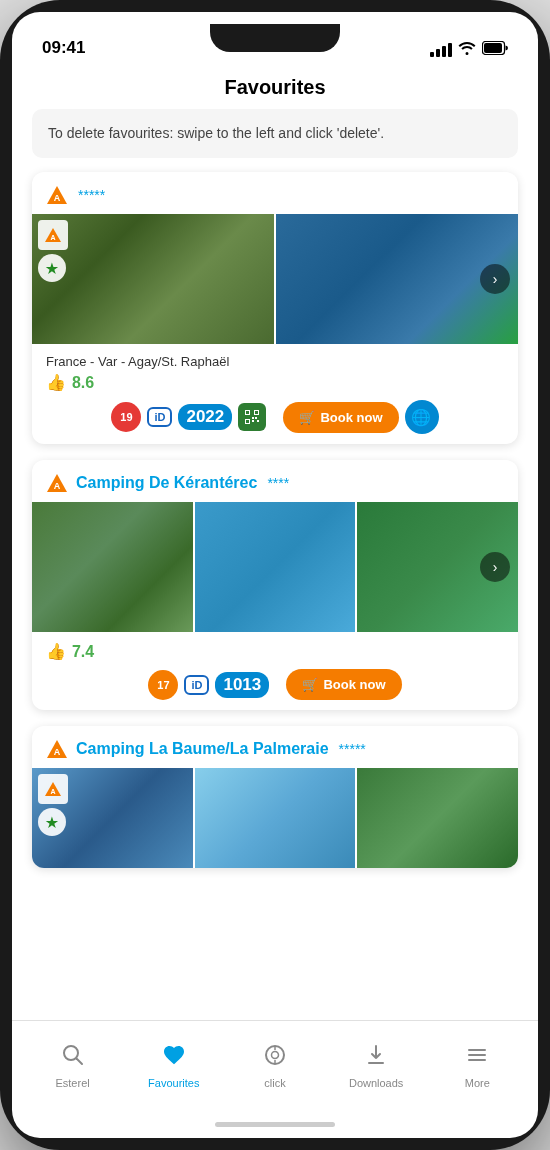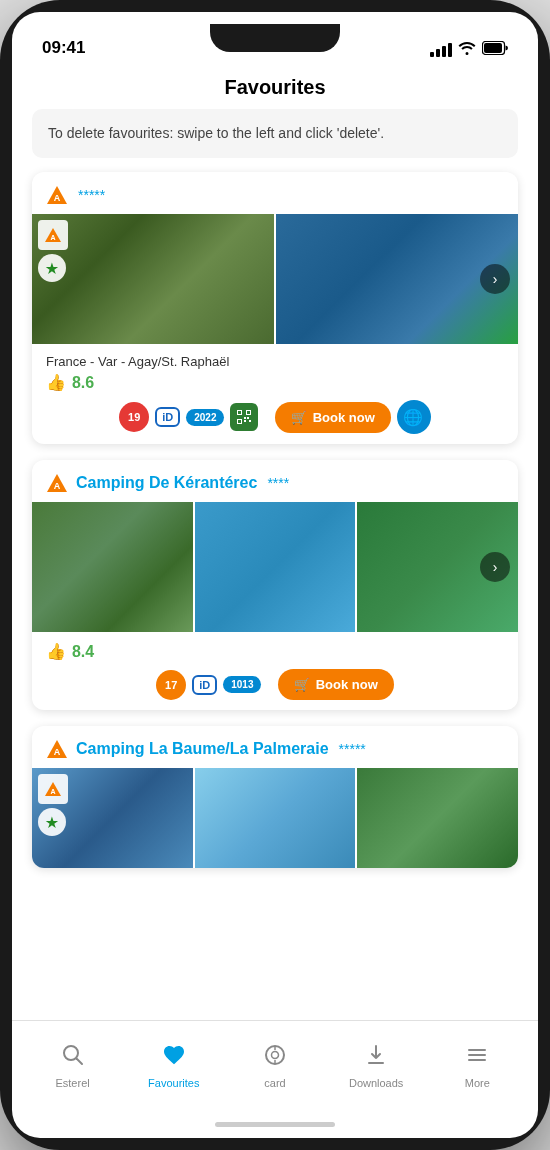--- a/index.html
+++ b/index.html
@@ -292,21 +292,21 @@
       padding: 2px 5px;
       font-size: 11px;
       font-weight: 700;
       color: #1565c0;
     }
 
     .badge-year {
       background: #0288d1;
       border-radius: 12px;
       padding: 3px 8px;
-      font-size: 10px;
+      font-size: 17px;
       font-weight: 700;
       color: #fff;
     }
 
     .badge-qr {
       background: #2e7d32;
       border-radius: 6px;
       width: 28px;
       height: 28px;
       display: flex;
@@ -521,21 +521,21 @@
             <div class="img-placeholder camp2-img1"></div>
             <div class="img-placeholder camp2-img2"></div>
             <div class="img-placeholder camp2-img3">
               <div class="next-btn">›</div>
             </div>
           </div>
         </div>
         <div class="card-info">
           <div class="rating-row">
             <span class="rating-thumb">👍</span>
-            <span class="rating-score">8.4</span>
+            <span class="rating-score">7.4</span>
           </div>
           <div class="badges-row">
             <div class="badges-left">
               <div class="badge badge-orange">17</div>
               <div class="badge-id">iD</div>
               <div class="badge-year">1013</div>
             </div>
             <div class="action-buttons">
               <button class="book-btn">
                 <span>🛒</span>
@@ -596,21 +596,21 @@
       </div>
       <div class="nav-item">
         <span class="nav-icon">
           <svg width="24" height="24" viewBox="0 0 24 24" fill="none">
             <circle cx="12" cy="12" r="9" stroke="#888" stroke-width="2"></circle>
             <path d="M8.5 12a3.5 3.5 0 0 0 7 0 3.5 3.5 0 0 0-7 0z" stroke="#888" stroke-width="1.5"></path>
             <line x1="12" y1="3" x2="12" y2="7" stroke="#888" stroke-width="1.5"></line>
             <line x1="12" y1="17" x2="12" y2="21" stroke="#888" stroke-width="1.5"></line>
           </svg>
         </span>
-        <span class="nav-label">card</span>
+        <span class="nav-label">click</span>
       </div>
       <div class="nav-item">
         <span class="nav-icon">
           <svg width="24" height="24" viewBox="0 0 24 24" fill="none">
             <path d="M12 3v12m0 0l-4-4m4 4l4-4" stroke="#888" stroke-width="2" stroke-linecap="round" stroke-linejoin="round"></path>
             <line x1="5" y1="20" x2="19" y2="20" stroke="#888" stroke-width="2" stroke-linecap="round"></line>
           </svg>
         </span>
         <span class="nav-label">Downloads</span>
       </div>

